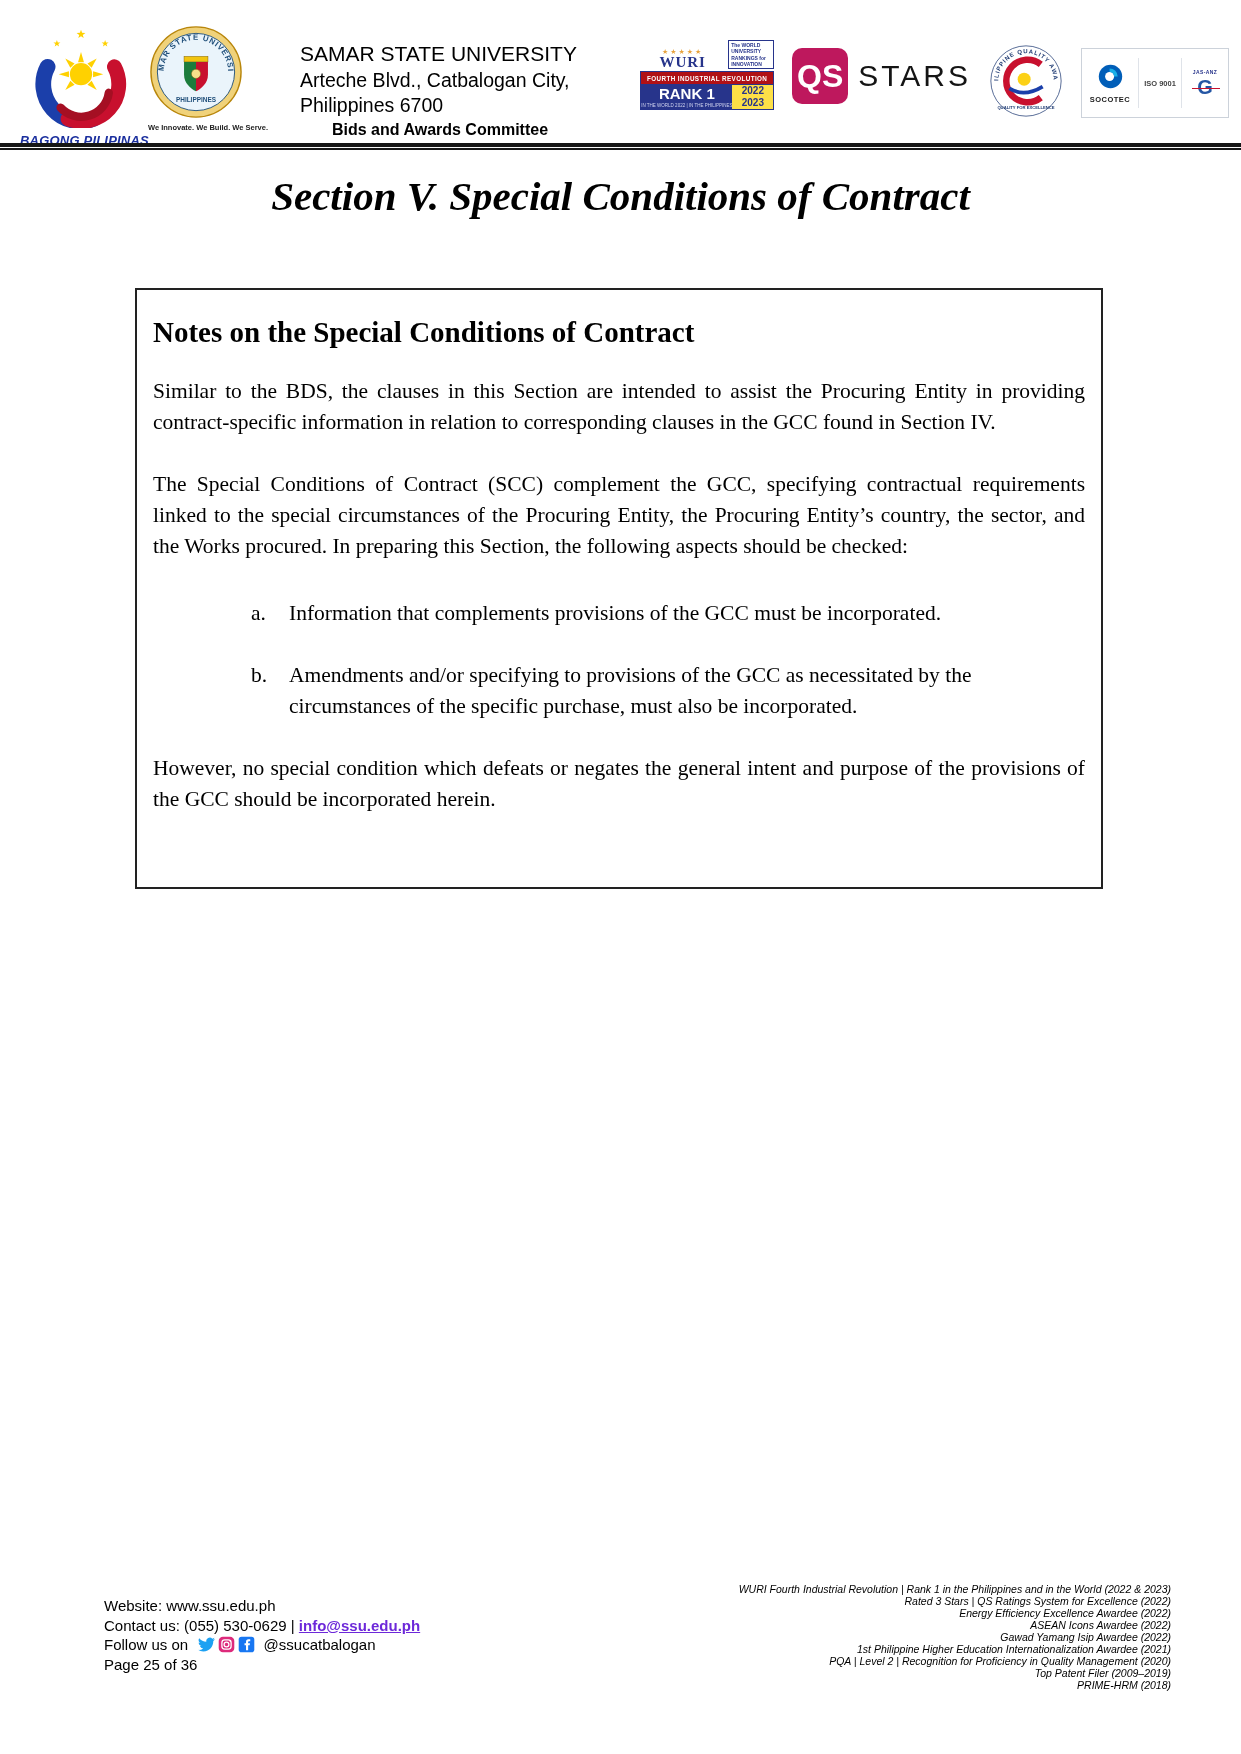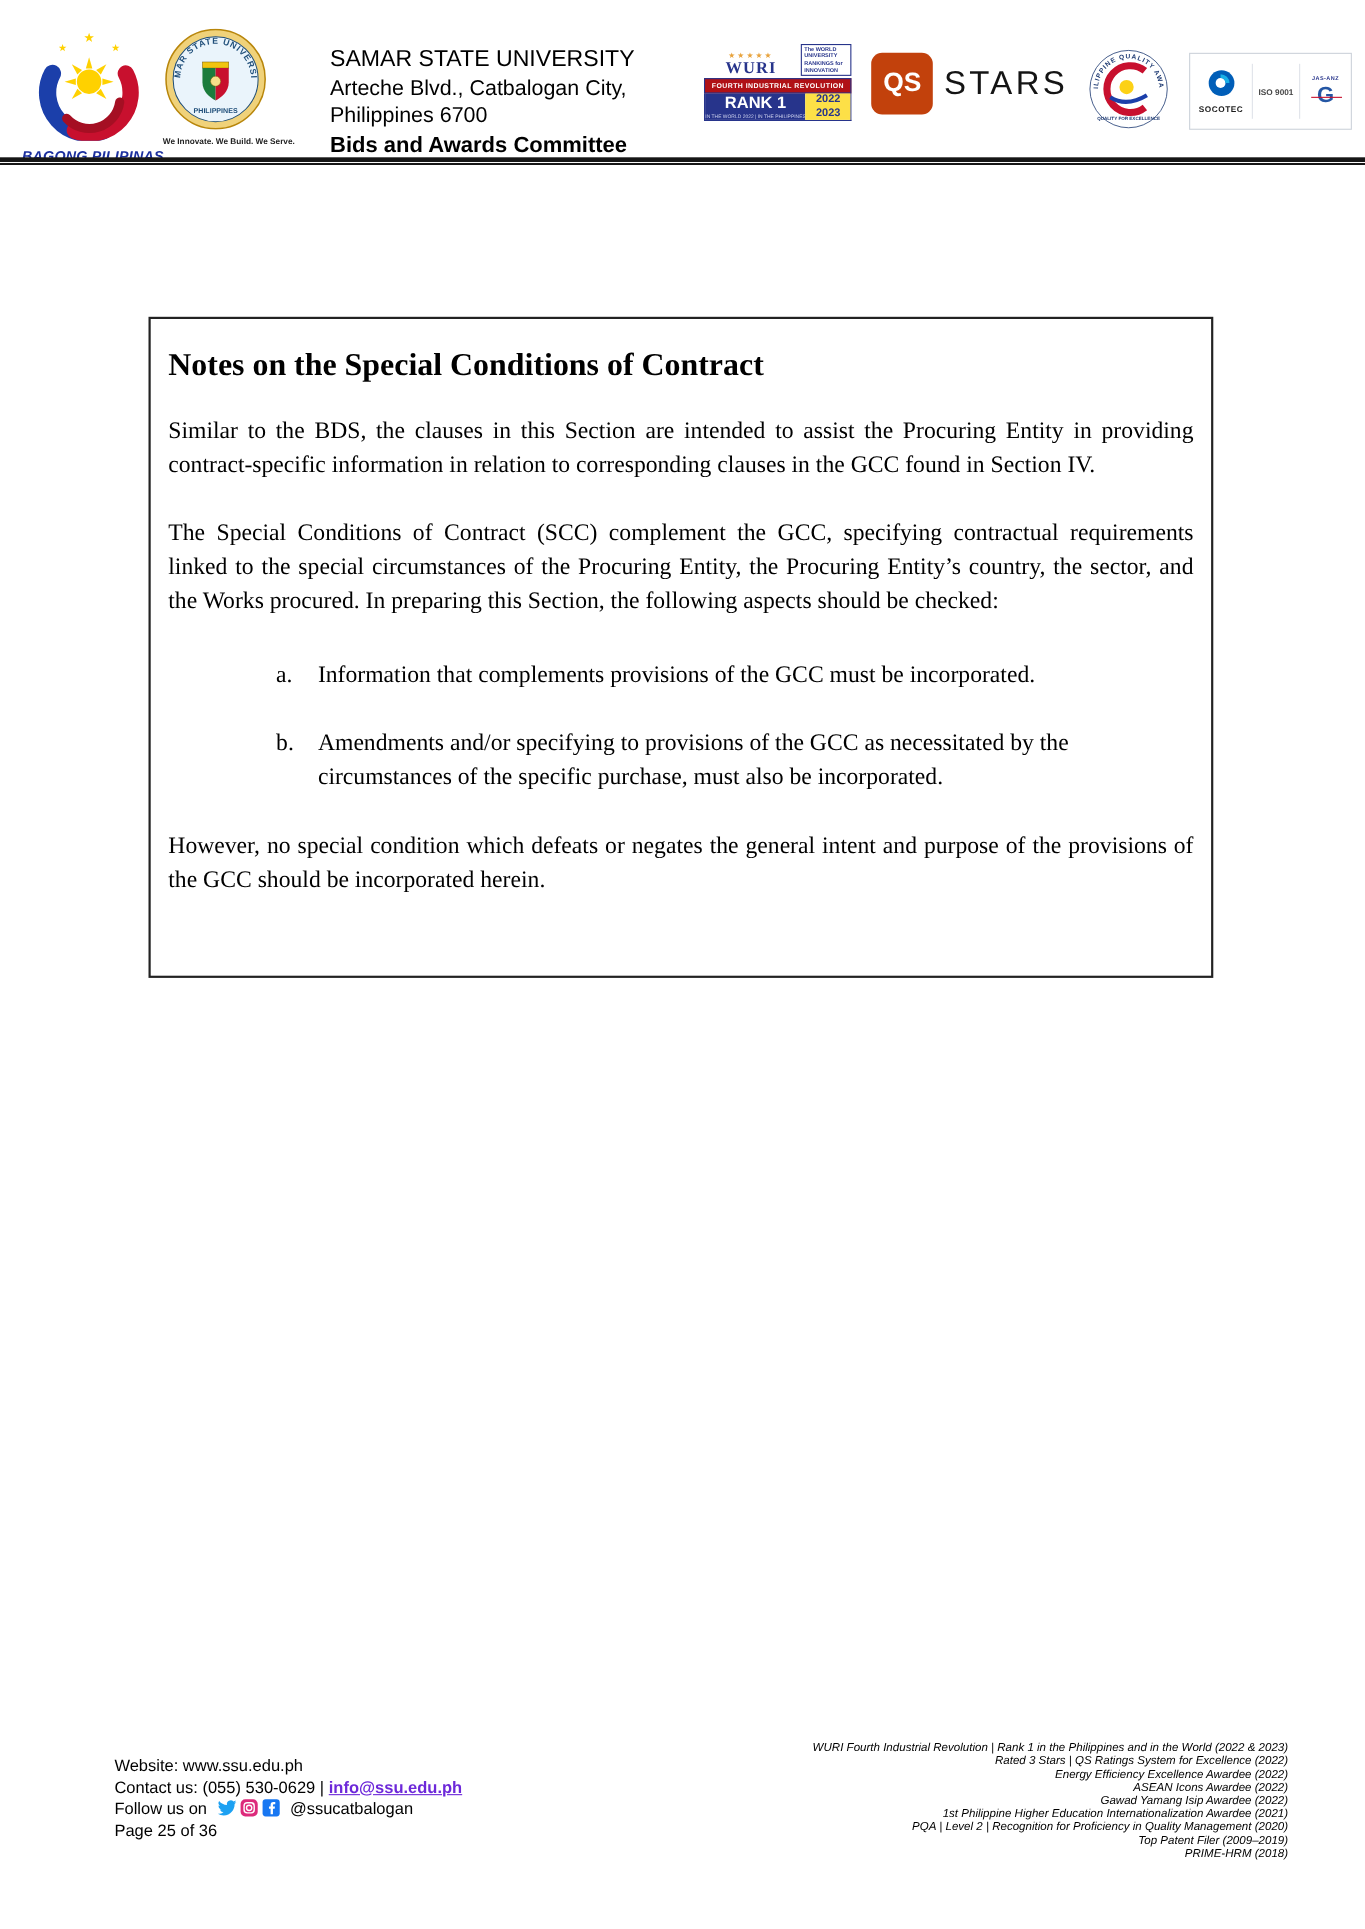--- a/index.html
+++ b/index.html
@@ -9,41 +9,41 @@
   
   .header{position:absolute;top:26px;left:20px;right:12px;height:116px;display:flex;justify-content:space-between;}
   .hdr-left{display:flex;align-items:flex-start;}
   .bp-logo{width:122px;text-align:center;}
   .bp-label{color:#1b2f9e;font-weight:bold;font-style:italic;font-size:13px;letter-spacing:.2px;margin-top:1px;white-space:nowrap;}
   .ssu-seal{width:96px;text-align:center;margin-left:6px;}
   .seal-motto{font-size:7.5px;font-weight:bold;color:#222;white-space:nowrap;margin-top:1px;}
   .hdr-text{margin-left:56px;padding-top:14px;line-height:1.32;}
   .uni-name{font-size:21px;}
   .uni-addr{font-size:19.5px;}
-  .uni-committee{font-size:20px;font-weight:bold;}
+  .uni-committee{font-size:16px;font-weight:bold;margin-left:32px;}
 
   .hdr-right{display:flex;align-items:flex-start;gap:18px;padding-top:14px;}
 
   
   .wuri{width:134px;font-family:"Liberation Sans",sans-serif;}
   .wuri-top{display:flex;align-items:flex-end;gap:3px;margin-bottom:2px;}
   .wuri-id{flex:1;text-align:center;}
   .wuri-stars{color:#e8a33d;font-size:7px;letter-spacing:2px;line-height:1;}
   .wuri-name{color:#27348b;font-family:"Liberation Serif",serif;font-weight:bold;font-size:15px;line-height:.95;letter-spacing:1px;}
   .wuri-tag{border:1px solid #27348b;color:#27348b;font-size:5px;font-weight:bold;padding:1px 2px;width:46px;line-height:1.25;box-sizing:border-box;}
   .wuri-band{background:#b01116;color:#fff;font-size:6.3px;font-weight:bold;text-align:center;padding:2.5px 0;letter-spacing:.4px;border:1px solid #27348b;}
   .wuri-bottom{display:flex;border:1px solid #27348b;border-top:none;}
   .wuri-rank-wrap{flex:1;background:#27348b;color:#fff;text-align:center;padding:1px 0 1px;}
   .wuri-rank{font-weight:bold;font-size:15px;line-height:1.1;}
   .wuri-foot{font-size:4.5px;color:#cfd3ee;line-height:1.2;white-space:nowrap;}
   .wuri-years{background:#fde047;color:#27348b;font-weight:bold;font-size:10px;width:44px;text-align:center;line-height:1.2;display:flex;flex-direction:column;justify-content:center;}
 
   
   .qs{display:flex;align-items:center;gap:10px;margin-top:8px;}
-  .qs-mark{width:56px;height:56px;background:#c2410c;border-radius:10px;color:#fff;font-weight:800;font-size:24px;display:flex;align-items:center;justify-content:center;}
+  .qs-mark{width:56px;height:56px;background:#be185d;border-radius:10px;color:#fff;font-weight:800;font-size:32px;display:flex;align-items:center;justify-content:center;}
   .qs-label{font-size:30px;font-weight:400;letter-spacing:3px;color:#141414;}
 
   .pqa{margin-top:4px;}
   
   .soc{width:138px;height:62px;border:1px solid #ccd2da;background:#fff;display:flex;align-items:center;padding:3px 4px;gap:4px;margin-top:8px;box-sizing:content-box;}
   .soc-logo{width:48px;text-align:center;}
   .soc-name{font-size:7.5px;font-weight:800;letter-spacing:.5px;color:#1a1a1a;margin-top:1px;}
   .soc-iso{flex:1;align-self:stretch;margin:6px 0;border-left:1px solid #dfe3e9;border-right:1px solid #dfe3e9;display:flex;align-items:center;justify-content:center;font-size:7.5px;font-weight:bold;color:#444;}
   .soc-jas{width:38px;text-align:center;}
   .jas-label{font-size:5px;font-weight:bold;color:#27348b;letter-spacing:.4px;}
@@ -204,20 +204,21 @@
             <span class="g-line"></span>
           </div>
         </div>
       </div>
 
     </div>
   </header>
 
   <div class="hdr-rule"></div>
 
+  <h1 class="doc-title">Section V. Special Conditions of Contract</h1>
 
   <section class="notes-box">
     <h2 class="notes-heading">Notes on the Special Conditions of Contract</h2>
     <p class="p1">Similar to the BDS, the clauses in this Section are intended to assist the Procuring Entity in providing contract-specific information in relation to corresponding clauses in the GCC found in Section IV.</p>
     <p class="p2">The Special Conditions of Contract (SCC) complement the GCC, specifying contractual requirements linked to the special circumstances of the Procuring Entity, the Procuring Entity’s country, the sector, and the Works procured.  In preparing this Section, the following aspects should be checked:</p>
     <div class="notes-list">
       <div class="list-item">
         <span class="li-marker">a.</span>
         <span class="li-text">Information that complements provisions of the GCC must be incorporated.</span>
       </div>

